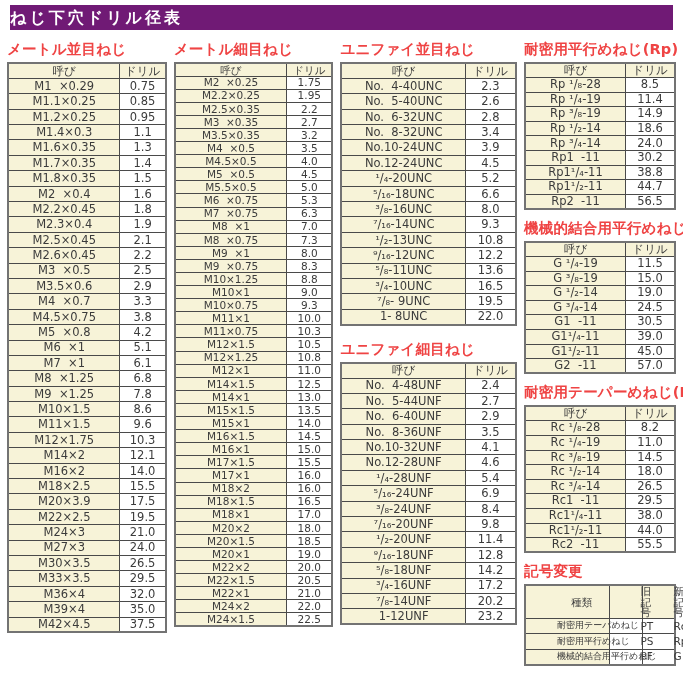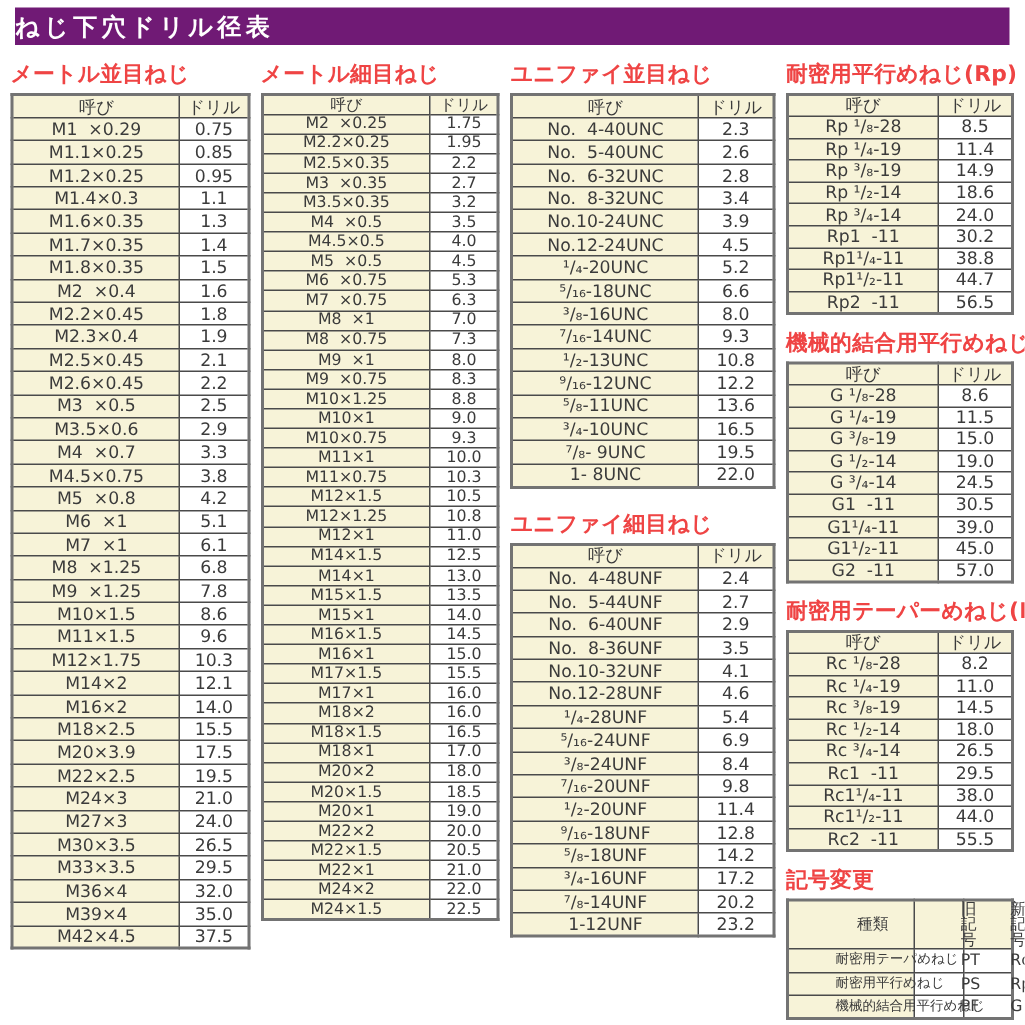--- a/index.html
+++ b/index.html
@@ -252,20 +252,24 @@
           </tr>
           <tr>
             <td class="c-name">M4.5×0.5</td>
             <td class="c-val">4.0</td>
           </tr>
           <tr>
             <td class="c-name">M5  ×0.5</td>
             <td class="c-val">4.5</td>
           </tr>
           <tr>
+            <td class="c-name">M5.5×0.5</td>
+            <td class="c-val">5.0</td>
+          </tr>
+          <tr>
             <td class="c-name">M6  ×0.75</td>
             <td class="c-val">5.3</td>
           </tr>
           <tr>
             <td class="c-name">M7  ×0.75</td>
             <td class="c-val">6.3</td>
           </tr>
           <tr>
             <td class="c-name">M8  ×1</td>
             <td class="c-val">7.0</td>
@@ -620,24 +624,20 @@
           <col style="width:33%">
         </colgroup>
       <thead>
           <tr>
         <th>呼び</th>
         <th>ドリル</th>
       </tr>
         </thead>
       <tbody>
           <tr>
-            <td class="c-name">G ¹/₈-28</td>
-            <td class="c-val">8.6</td>
-          </tr>
-          <tr>
             <td class="c-name">G ¹/₄-19</td>
             <td class="c-val">11.5</td>
           </tr>
           <tr>
             <td class="c-name">G ³/₈-19</td>
             <td class="c-val">15.0</td>
           </tr>
           <tr>
             <td class="c-name">G ¹/₂-14</td>
             <td class="c-val">19.0</td>

